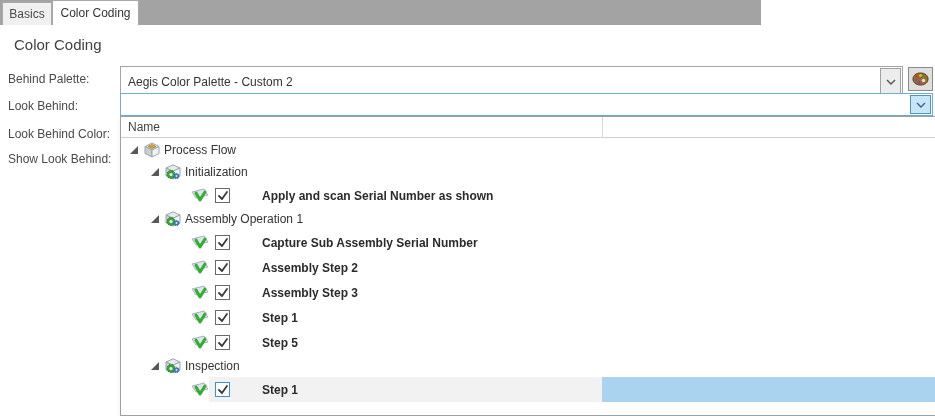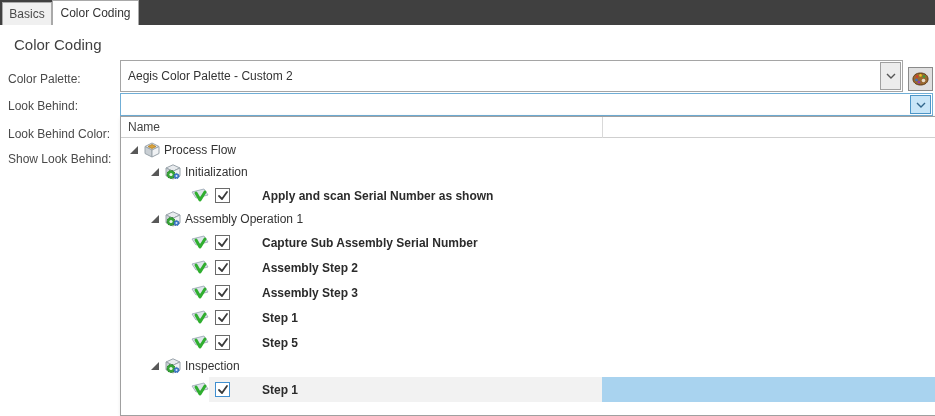--- a/index.html
+++ b/index.html
@@ -6,22 +6,22 @@
   html,body { width: 935px; height: 416px; }
   body {
     font-family: "Liberation Sans", sans-serif;
     background: #ffffff;
     overflow: hidden;
     position: relative;
     color: #333;
   }
   
   .tabstrip {
-    position: absolute; left: 0; top: 0; width: 935px; height: 25px;
-    background: #404040;
+    position: absolute; left: 0; top: 0; width: 761px; height: 25px;
+    background: #a3a3a3;
   }
   .tab {
     position: absolute; display: flex; align-items: center; justify-content: center;
     font-size: 12px; color: #4a4a4a; cursor: default;
   }
   .tab.inactive {
     left: 2px; top: 2px; width: 50px; height: 23px;
     background: #f0f0f0; border: 1px solid #a9a9a9; border-bottom: none;
   }
   .tab.active {
@@ -45,21 +45,21 @@
     font-size: 12px;
   }
   .combo .combo-value {
     position: absolute; left: 7px; top: 50%; transform: translateY(-50%);
     white-space: nowrap; color: #333;
   }
   .combo .combo-toggle {
     position: absolute; top: 1px; bottom: 1px; right: 1px; width: 21px;
     display: flex; align-items: center; justify-content: center;
   }
-  .combo1 { left: 120px; top: 60px; width: 783px; height: 32px; }
+  .combo1 { left: 120px; top: 66px; width: 783px; height: 32px; }
   .combo1 .combo-toggle { background: #ececec; border: 1px solid #a0a0a0; }
   .combo2 { left: 120px; top: 93px; width: 813px; height: 23px; border-color: #70aed6; }
   .combo2 .combo-toggle { background: #c9e6f8; border: 1px solid #4d96c8; }
 
   .palette-button {
     position: absolute; left: 908px; top: 67px; width: 25px; height: 24px;
     background: #dfdfdf; border: 1px solid #8a8a8a;
     display: flex; align-items: center; justify-content: center;
   }
   
@@ -122,21 +122,21 @@
 </head>
 <body>
 
 <div class="tabstrip">
   <div class="tab inactive">Basics</div>
   <div class="tab active">Color Coding</div>
 </div>
 
 <div class="page-title">Color Coding</div>
 
-<div class="form-label lbl-palette">Color Palette:</div>
+<div class="form-label lbl-palette">Behind Palette:</div>
 <div class="form-label lbl-lookbehind">Look Behind:</div>
 <div class="form-label lbl-lookbehindcolor">Look Behind Color:</div>
 <div class="form-label lbl-showlookbehind">Show Look Behind:</div>
 
 <div class="combo combo1">
   <span class="combo-value">Aegis Color Palette - Custom 2</span>
   <span class="combo-toggle">
     <svg width="10" height="6" viewBox="0 0 10 6">
         <polyline points="1,1 5,5 9,1" fill="none" stroke="#555" stroke-width="1.4"></polyline>
       </svg>

